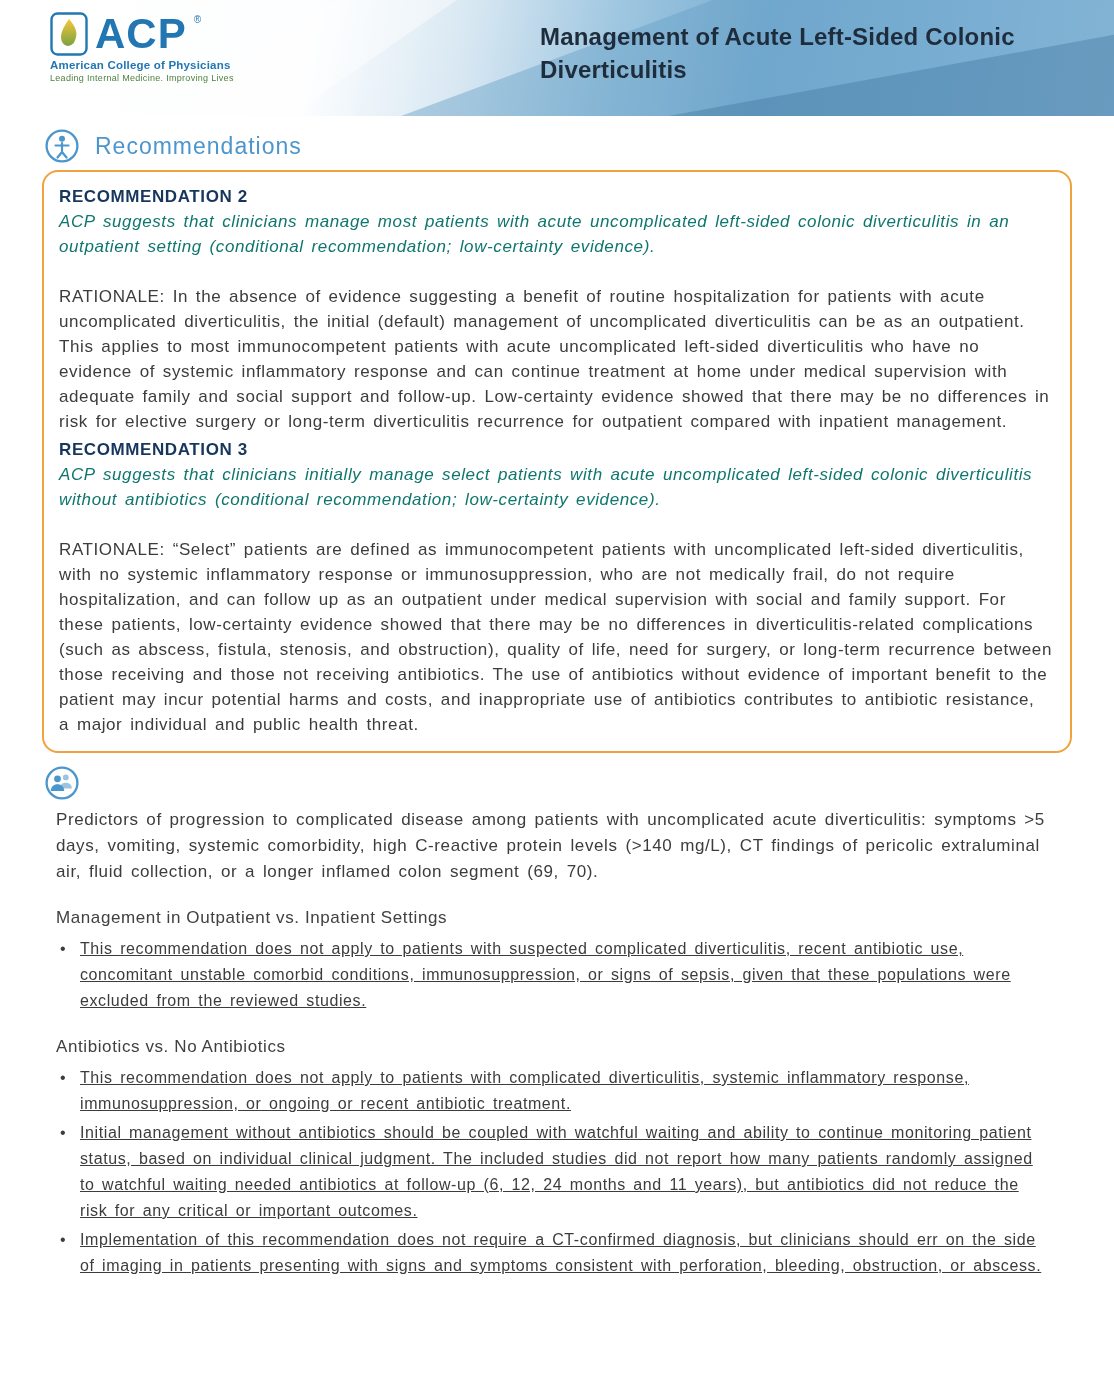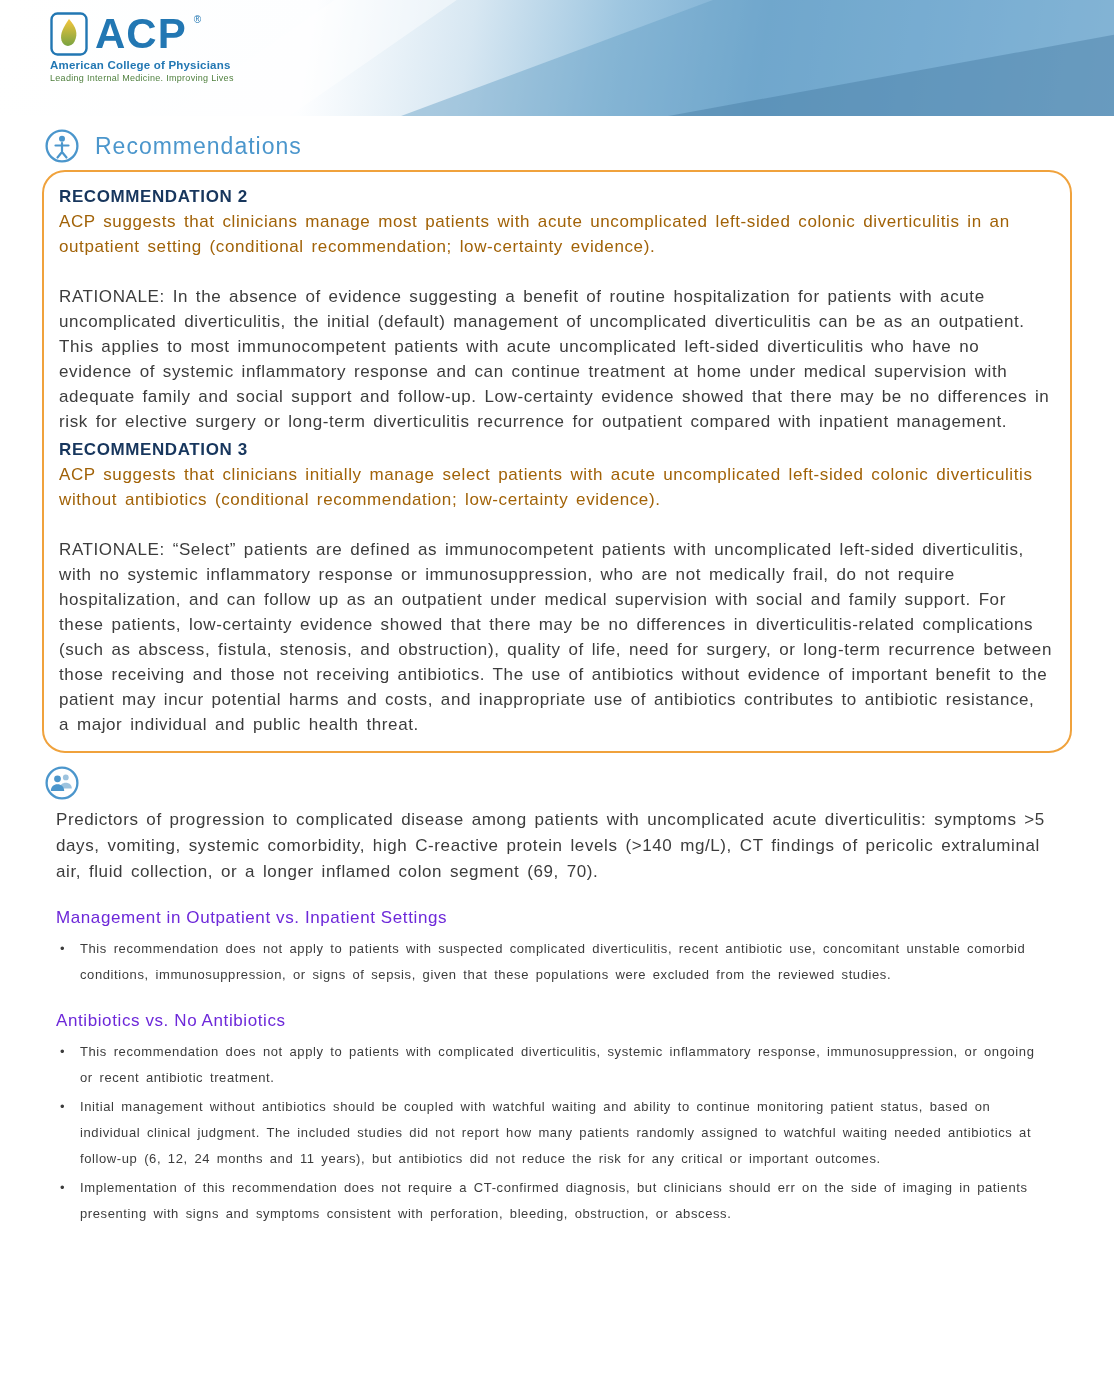--- a/index.html
+++ b/index.html
@@ -25,32 +25,32 @@
 
   .doc-title { position: absolute; z-index: 3; left: 540px; top: 20px; width: 560px; margin: 0;
     font-size: 24px; line-height: 33px; font-weight: bold; color: #1e2c3c; letter-spacing: .2px; }
 
   
   .section-head { display: flex; align-items: center; gap: 15px; margin: 12px 0 6px 44px; }
   .head-icon { width: 36px; height: 36px; flex: 0 0 auto; }
   .section-head h2 { margin: 0; font-size: 23px; font-weight: normal; color: #4b96cc; letter-spacing: 1px; }
 
   
-  .rec-box { margin: 4px 42px 0 42px; border: 2px solid #f0a23c; border-radius: 23px; padding: 12px 18px 14px 15px; }
+  .rec-box { margin: 4px 42px 0 42px; border: 2px solid #f0a23c; border-radius: 16px; padding: 12px 18px 14px 15px; }
   .rec-heading { margin: 0; font-size: 17px; line-height: 25px; font-weight: bold; color: #17365d; letter-spacing: .6px; }
-  .rec-statement { margin: 0; font-size: 17px; line-height: 25px; color: #a16207; letter-spacing: .6px; word-spacing: 2.5px; }
+  .rec-statement { margin: 0; font-size: 17px; line-height: 25px; color: #0f766e; letter-spacing: .6px; word-spacing: 2.5px; font-style: italic; }
   .rec-rationale { margin: 25px 0 0 0; font-size: 17px; line-height: 25px; color: #3c3c3c; letter-spacing: .6px; word-spacing: 2.5px; }
   .rec-block + .rec-block { margin-top: 3px; }
 
   
   .clinical-body { margin: 2px 46px 0 56px; color: #3c3c3c; }
   .clinical-body p.cpara { margin: 0 0 21px 0; font-size: 17px; line-height: 26px; letter-spacing: .6px; word-spacing: 2.5px; }
-  h3.sub-heading { margin: 22px 0 7px 0; font-size: 17px; line-height: 22px; font-weight: normal; color: #6d28d9; letter-spacing: .6px; }
+  h3.sub-heading { margin: 22px 0 7px 0; font-size: 17px; line-height: 22px; font-weight: normal; color: #404040; letter-spacing: .6px; }
   ul.bullets { list-style: none; margin: 0; padding: 0; }
-  ul.bullets li { position: relative; padding-left: 24px; font-size: 13px; line-height: 26px; letter-spacing: .6px; word-spacing: 2.5px; margin: 0 16px 3px 0; }
+  ul.bullets li { position: relative; padding-left: 24px; font-size: 16px; line-height: 26px; letter-spacing: .6px; word-spacing: 2.5px; margin: 0 16px 3px 0; text-decoration: underline; }
   ul.bullets li::before { content: "\2022"; position: absolute; left: 4px; top: 0; color: #3c3c3c; }
 </style>
 </head>
 <body>
 
 <div class="page">
 
   <header class="header">
     <div class="header-shape-1"></div>
     <div class="header-shape-2"></div>
@@ -70,20 +70,21 @@
             <path d="M19 7 C26 15 28.5 21.5 24.5 29.5 C21.5 35.5 13.5 35.5 11.5 28.5 C9.5 21.5 14 14.5 19 7 Z" fill="url(#flameGrad)"></path>
           </svg>
         </span>
         <span class="logo-acronym">ACP</span>
         <span class="logo-reg">®</span>
       </div>
       <div class="logo-org">American College of Physicians</div>
       <div class="logo-tagline">Leading Internal Medicine. Improving Lives</div>
     </div>
 
+    <h1 class="doc-title">Management of Acute Left-Sided Colonic Diverticulitis</h1>
   </header>
 
   <section>
     <div class="section-head">
       <span class="head-icon">
         <svg viewBox="0 0 36 36" width="36" height="36">
           <circle cx="18" cy="18" r="15.4" fill="none" stroke="#4b96cc" stroke-width="2.3"></circle>
           <circle cx="18" cy="10.8" r="3" fill="#4b96cc"></circle>
           <path d="M18 15 L18 24 M11.5 17.5 L24.5 17.5 M18 24 L13.5 29.5 M18 24 L22.5 29.5" stroke="#4b96cc" stroke-width="2.2" stroke-linecap="round" fill="none"></path>
         </svg>

